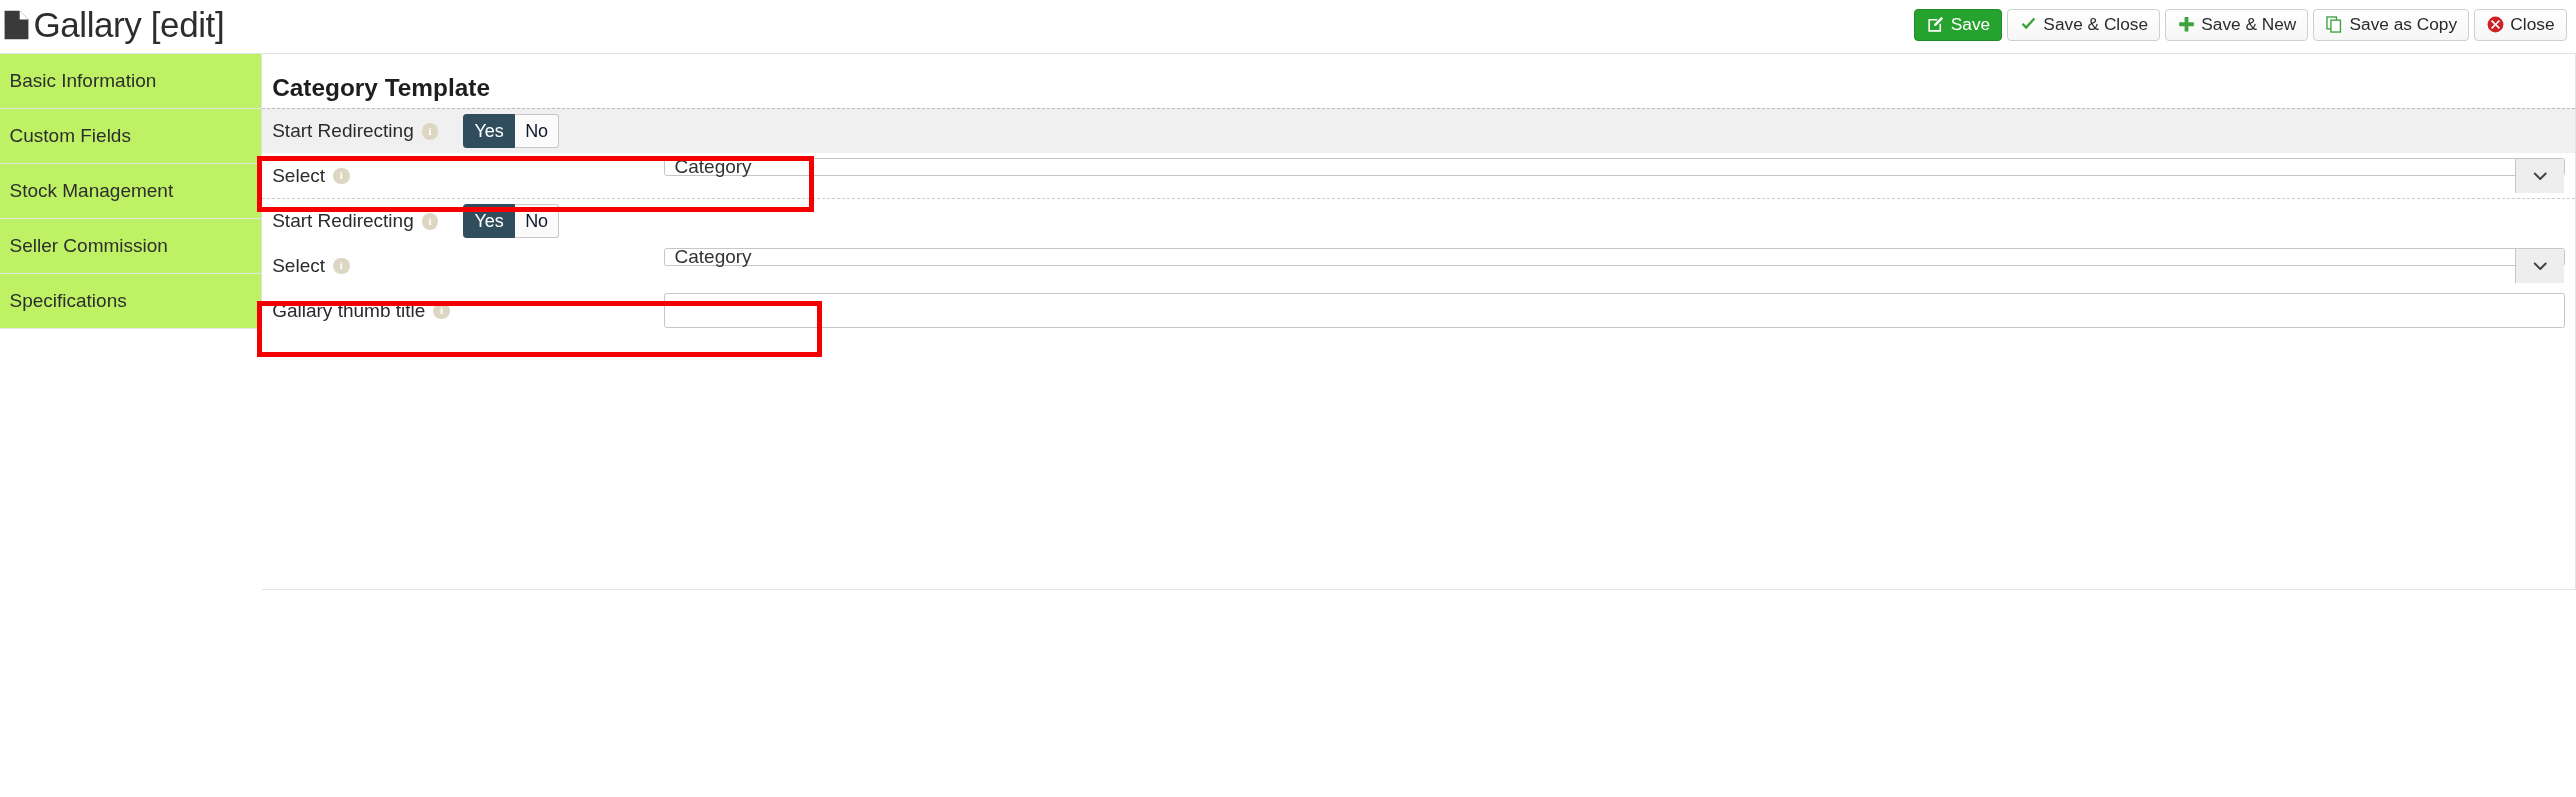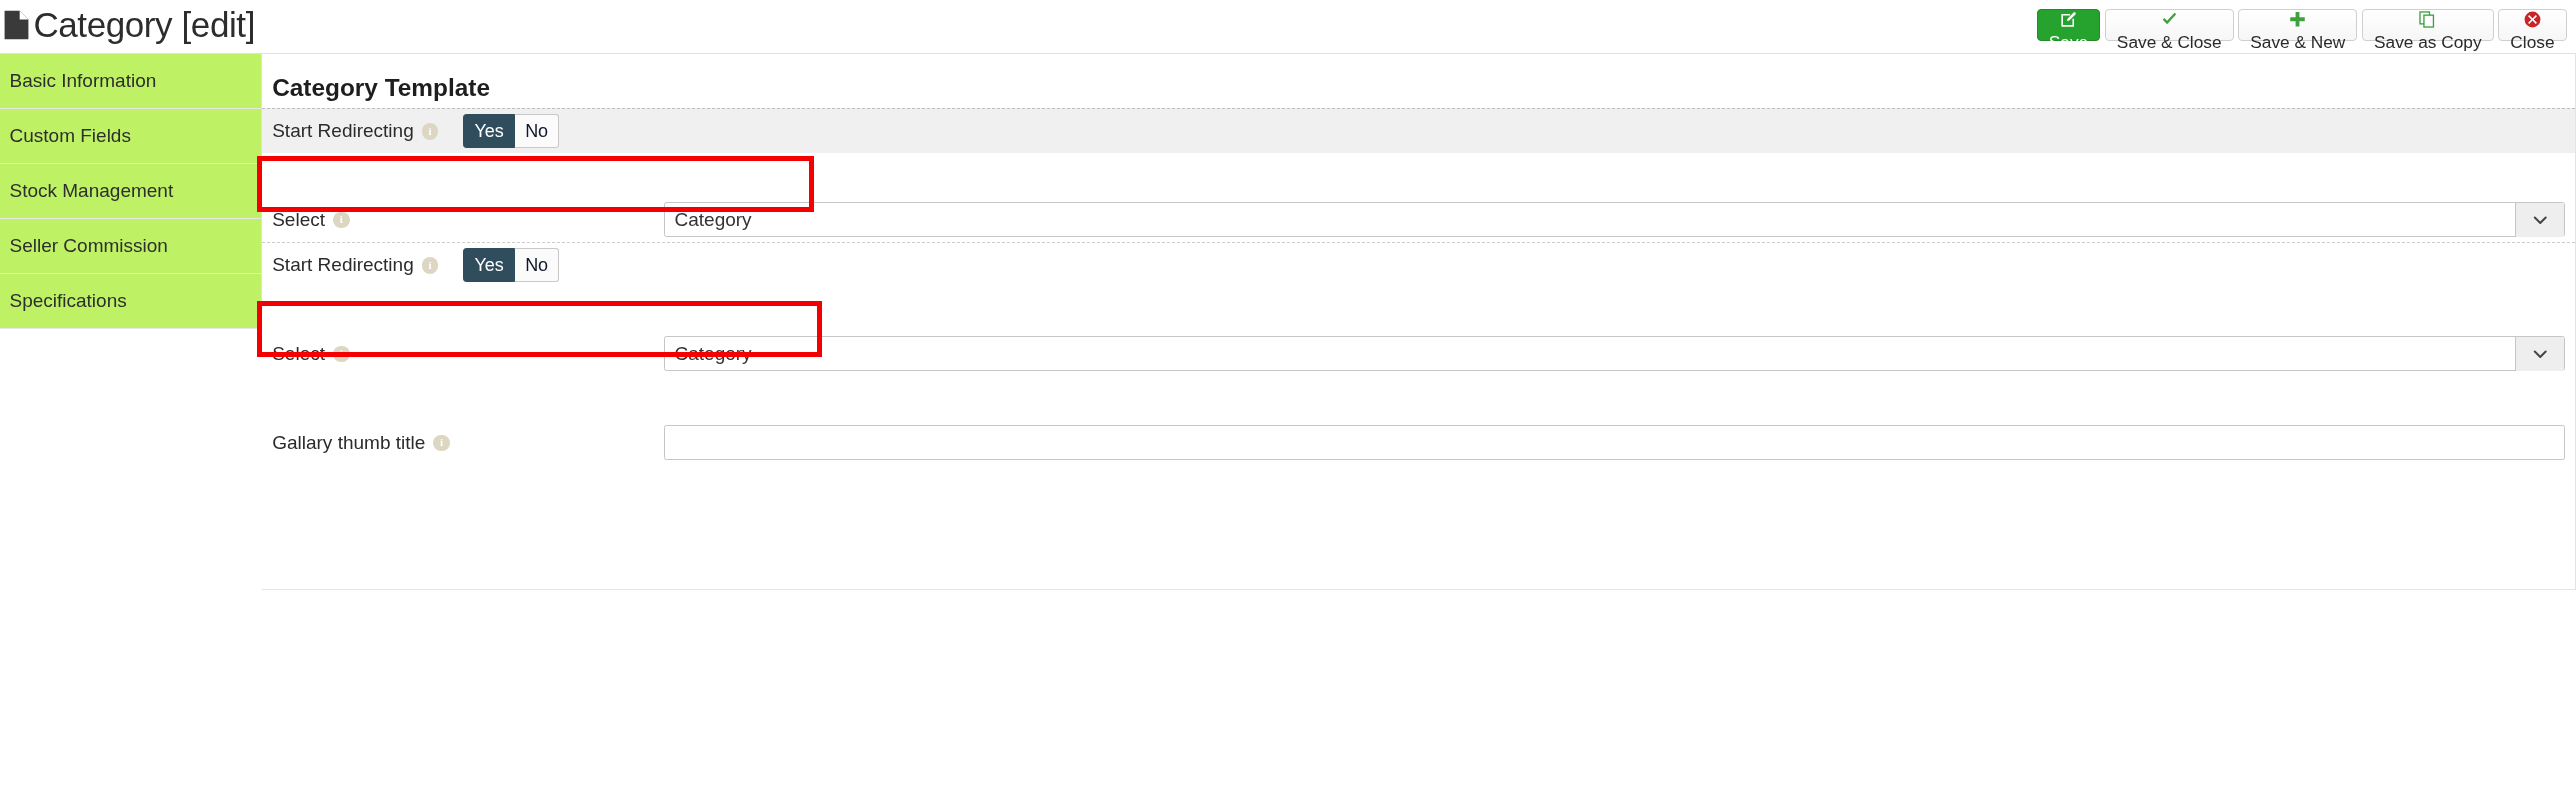--- a/index.html
+++ b/index.html
@@ -46,21 +46,20 @@
     height: 32px;
     padding: 0 11px;
     font-size: 17.3px;
     border-radius: 4px;
     border: 0.8px solid #cfcfcf;
     background: linear-gradient(#ffffff,#f6f6f6);
     color: #2b2b2b;
     white-space: nowrap;
     cursor: pointer;
     line-height: 1;
-    flex-direction: column;
   }
   .tb-btn.primary {
     background: #26a22e;
     border-color: #1f8c27;
     color: #ffffff;
   }
   .tb-ico { display: inline-flex; align-items: center; justify-content: center; }
 
   
   .shell { position: relative; width: 2576px; height: 744px; background: #fff; }
@@ -109,21 +108,21 @@
 
   .frow {
     position: relative;
     display: flex; align-items: center;
     height: 45px;
     border-top: 0.8px dashed #bdbdbd;
     padding-left: 10.2px;
   }
   .frow.shaded { background: #f0f0f0; }
   .frow.plain  { border-top: 0.8px dashed #cccccc; }
-  .frow.nodash { border-top: none; margin-top: 44px; }
+  .frow.nodash { border-top: none; }
 
   .flabel {
     display: flex; align-items: center; gap: 8px;
     width: 183px;
     flex: 0 0 183px;
     font-size: 19px;
     color: #2b2b2b;
     white-space: nowrap;
   }
   .info-icon {
@@ -161,21 +160,21 @@
   
   .ctrl-wrap {
     position: absolute;
     left: 402px;
     right: 10.2px;
     height: 35px;
   }
   .sel {
     position: relative;
     display: flex; align-items: center;
-    height: 35px;
+    height: 18px;
     width: 100%;
     border: 0.8px solid #c6c6c6;
     border-radius: 2.4px;
     background: #ffffff;
     font-size: 19px;
     color: #333333;
     padding-left: 9.5px;
     cursor: pointer;
   }
   .sel .chev {
@@ -210,21 +209,21 @@
 
 <div class="header">
 
   <div class="title-wrap">
     <span class="doc-icon">
       <svg width="27" height="32" viewBox="0 0 34 40">
         <path d="M2 2 H21 L32 13 V38 H2 Z" fill="#3a3a3a"></path>
         <path d="M21 2 L32 13 H21 Z" fill="#ffffff"></path>
       </svg>
     </span>
-    <span class="page-title">Category [edit]</span>
+    <span class="page-title">Gallary [edit]</span>
   </div>
 
   <div class="toolbar">
 
     <button class="tb-btn primary">
       <span class="tb-ico">
         <svg width="19" height="19" viewBox="0 0 24 24">
           <path d="M3 5 h11 v2 H5 v12 h12 v-8 h2 v10 H3 Z" fill="#ffffff"></path>
           <path d="M20.7 3.3 a1.6 1.6 0 0 1 0 2.3 l-7.6 7.6 -3.1 .8 .8 -3.1 7.6 -7.6 a1.6 1.6 0 0 1 2.3 0 Z" fill="#ffffff"></path>
         </svg>

